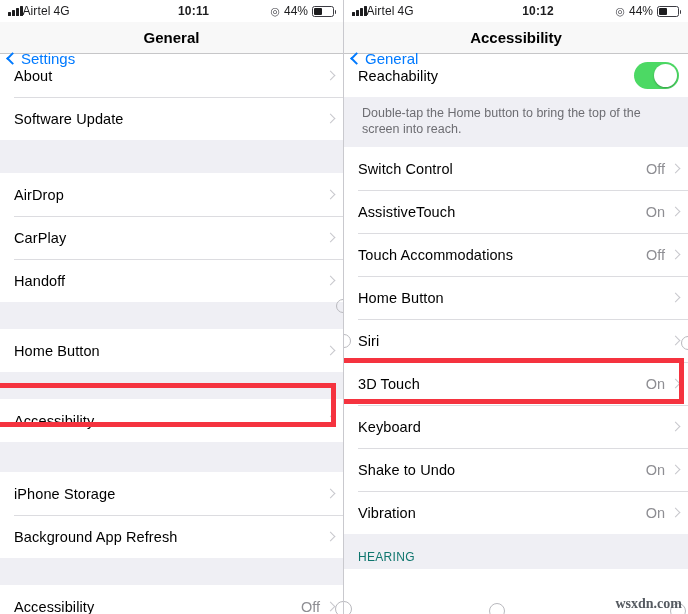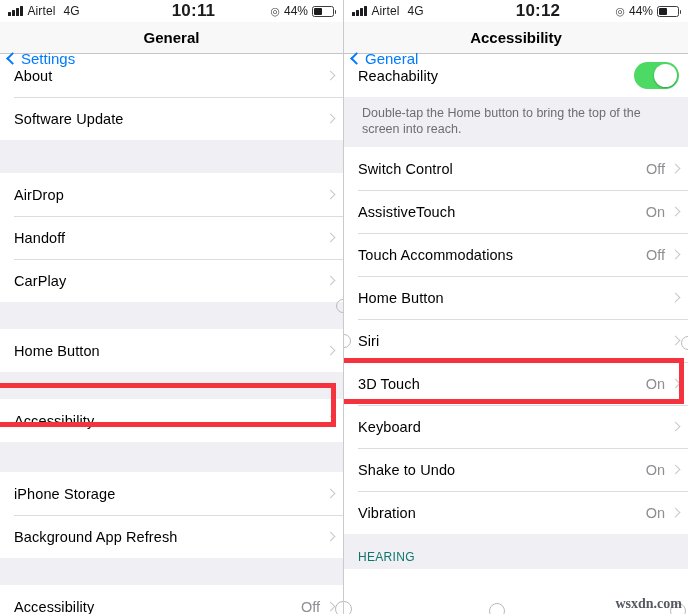--- a/index.html
+++ b/index.html
@@ -21,33 +21,33 @@
   
   .statusbar {
     height: 22px;
     display: flex; align-items: center;
     padding: 0 9px 0 8px;
     background: #ffffff;
     font-size: 12px;
     color: #1c1c1e;
     position: relative;
   }
-  .sb-left { display: flex; align-items: center; gap: 5px; }
+  .sb-left { display: flex; align-items: center; }
   .sig { display: flex; align-items: flex-end; gap: 1.5px; height: 10px; }
   .sig i { display: block; width: 2.5px; background: #1c1c1e; border-radius: .5px; }
   .sig i:nth-child(1) { height: 4px; }
   .sig i:nth-child(2) { height: 6px; }
   .sig i:nth-child(3) { height: 8px; }
   .sig i:nth-child(4) { height: 10px; }
   .carrier { font-size: 12px; letter-spacing: .1px; }
   .network { font-size: 12px; margin-left: 3px; }
   .sb-time {
     position: absolute; left: 0; right: 0; top: 0;
     height: 22px; line-height: 22px;
-    text-align: center; font-size: 17px; font-weight: bold;
+    text-align: center; font-size: 12px; font-weight: bold;
     letter-spacing: .2px;
     padding-left: 44px;
   }
   .sb-right {
     margin-left: auto;
     display: flex; align-items: center; gap: 4px;
     position: relative; z-index: 2;
   }
   .loc-icon { font-size: 11px; color: #3c3c43; line-height: 1; }
   .batt-pct { font-size: 12px; }
@@ -213,25 +213,25 @@
       </div>
 
       <div class="gap" style="height:33px"></div>
 
       <div class="group">
         <div class="row">
           <span class="row-label">AirDrop</span>
           <span class="chev"></span>
         </div>
         <div class="row">
+          <span class="row-label">CarPlay</span>
+          <span class="chev"></span>
+        </div>
+        <div class="row">
           <span class="row-label">Handoff</span>
-          <span class="chev"></span>
-        </div>
-        <div class="row">
-          <span class="row-label">CarPlay</span>
           <span class="chev"></span>
         </div>
       </div>
 
       <div class="gap" style="height:27px"></div>
 
       <div class="group">
         <div class="row">
           <span class="row-label">Home Button</span>
           <span class="chev"></span>

